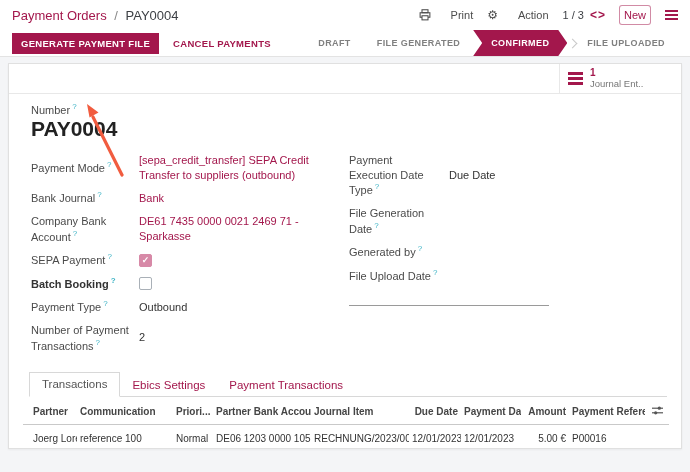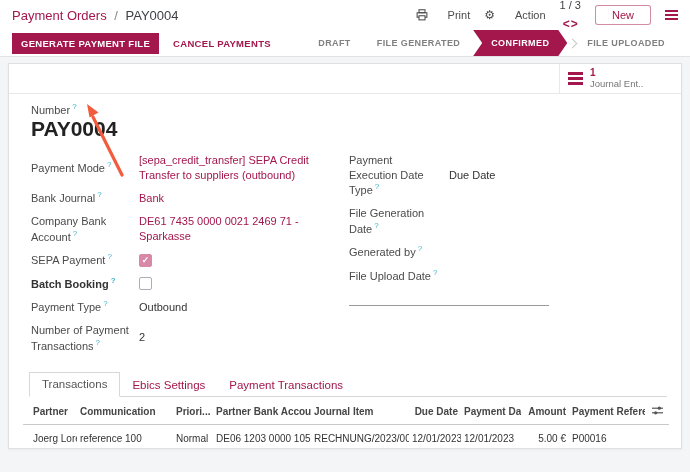--- a/index.html
+++ b/index.html
@@ -8,24 +8,24 @@
 
   
   .navbar { height:30px; display:flex; align-items:center; padding:0 12px; background:#fff; }
   .breadcrumb { font-size:13px; }
   .bc-parent { color:#a3174c; cursor:pointer; }
   .bc-sep { color:#888; margin:0 4px; }
   .bc-current { color:#3c3f44; }
   .nav-right { margin-left:auto; display:flex; align-items:center; gap:14px; }
   .nav-item { display:flex; align-items:center; gap:20px; font-size:11px; color:#4c4c4c; cursor:pointer; }
   .gear-glyph { font-size:12px; color:#4c4c4c; }
-  .pager { display:flex; align-items:center; gap:6px; font-size:11px; color:#3c3f44;flex-direction:column; }
+  .pager { display:flex; align-items:center; gap:6px; font-size:11px; color:#3c3f44; }
   .pager-arrows { color:#a3174c; font-weight:bold; font-size:12px; display:flex; gap:1px; cursor:pointer; }
   .btn-new { border:1px solid rgba(163,23,76,.5); color:#a3174c; background:#fff;
-    font-size:11px; padding:3px 16px; border-radius:3px; cursor:pointer; }
+    font-size:11px; padding:3px 4px; border-radius:3px; cursor:pointer; }
   .menu-bars { display:flex; flex-direction:column; gap:2px; cursor:pointer; }
   .menu-bars i { display:block; width:13px; height:2px; background:#a3174c; }
 
   
   .action-bar { height:27px; display:flex; align-items:center; padding:0 12px 0 12px;
     border-bottom:1px solid #e3e3e3; background:#fff; }
   .btn-primary { background:#a3174c; color:#fff; border:none; font-size:9.5px; font-weight:bold;
     letter-spacing:.3px; padding:5px 9px; cursor:pointer; font-family:inherit; }
   .btn-flat { background:none; border:none; color:#a3174c; font-size:9.5px; font-weight:bold;
     letter-spacing:.3px; margin-left:14px; cursor:pointer; font-family:inherit; }

